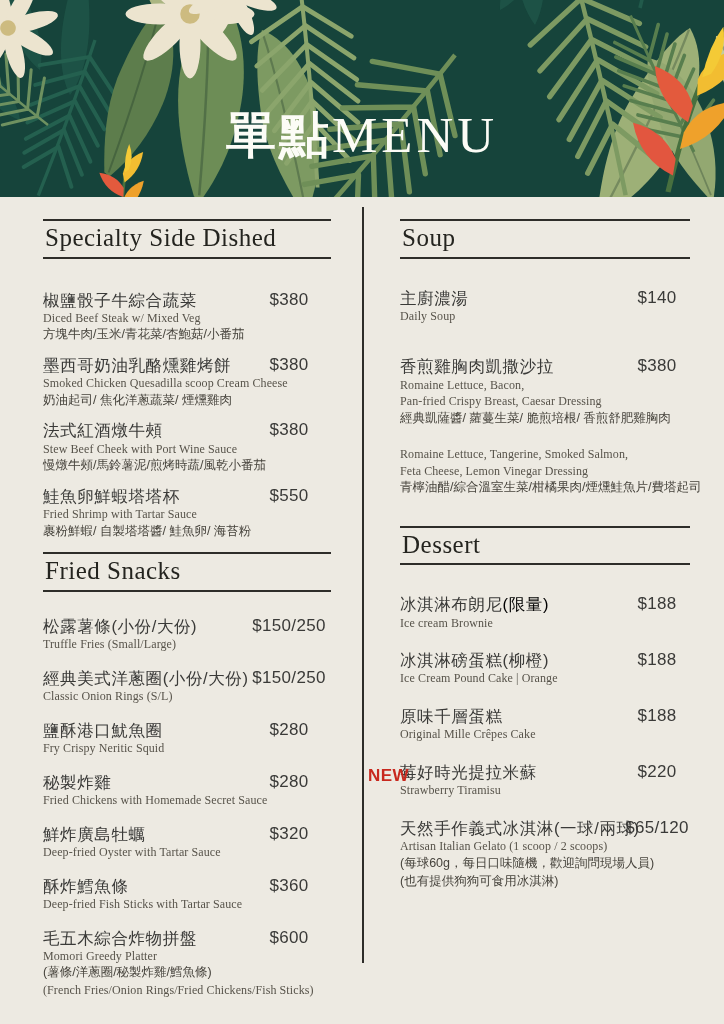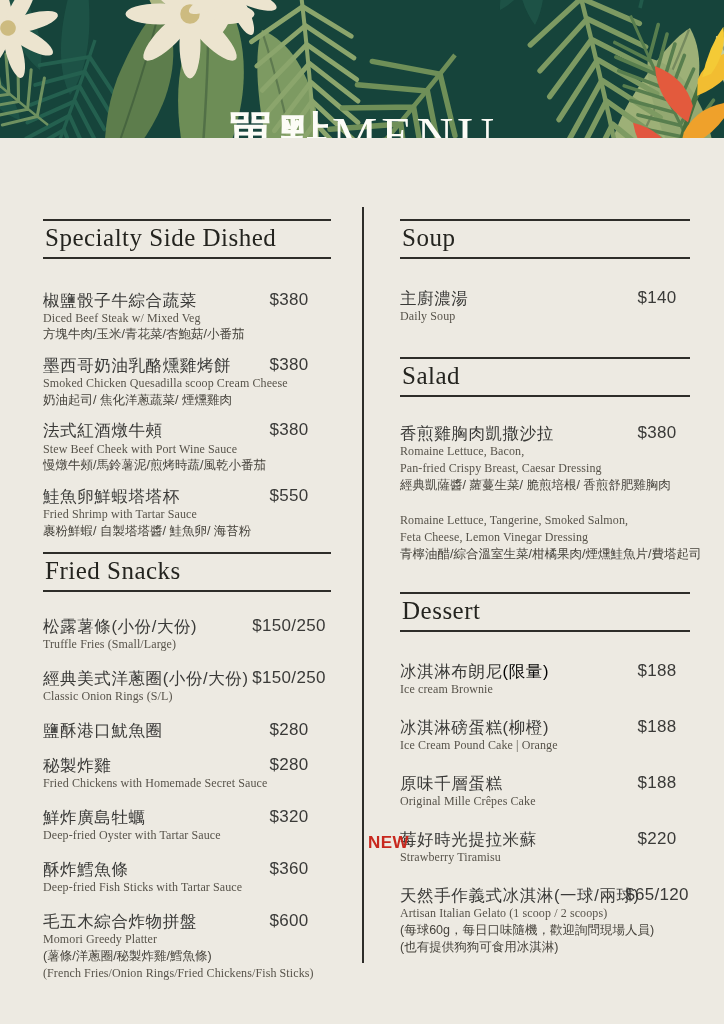--- a/index.html
+++ b/index.html
@@ -3,21 +3,21 @@
 <meta charset="utf-8">
 <style>
   html,body{margin:0;padding:0;}
   body{
     width:724px;height:1024px;position:relative;overflow:hidden;
     background:#edeae2;
     font-family:"Liberation Sans", sans-serif;
     color:#3a3a38;
   }
   
-  .banner{position:absolute;left:0;top:0;width:724px;height:138px;background:#16443b;overflow:hidden;}
+  .banner{position:absolute;left:0;top:0;width:724px;height:197px;background:#16443b;overflow:hidden;}
   .banner svg{position:absolute;left:0;top:0;}
   .title{position:absolute;left:0;right:0;top:102px;text-align:center;white-space:nowrap;}
   .title-zh{font-family:"Liberation Serif", serif;font-size:50px;font-weight:700;color:#fcfcf6;letter-spacing:3px;vertical-align:baseline;}
   .title-en{font-family:"Liberation Serif", serif;font-size:51px;font-weight:400;color:#fcfcf6;letter-spacing:4px;vertical-align:baseline;}
   
   .col{position:absolute;top:219px;}
   .col-left{left:43px;width:288px;}
   .col-right{left:400px;width:290px;}
   .divider{position:absolute;left:362px;top:207px;width:2px;height:756px;background:#2e2d29;}
   
@@ -225,20 +225,23 @@
   </div>
 
   <div class="item">
 
     <div class="item-top">
       <div class="name-wrap">
         <div class="item-name"><span class="item-name-text">鹽酥港口魷魚圈</span><span class="item-name-red"></span></div>
       </div>
       <div class="price">$280</div>
     </div>
+    <div class="lines">
+            <div class="line-en">Fry Crispy Neritic Squid</div>
+          </div>
   </div>
 
   <div class="item">
 
     <div class="item-top">
       <div class="name-wrap">
         <div class="item-name"><span class="item-name-text">秘製炸雞</span><span class="item-name-red"></span></div>
       </div>
       <div class="price">$280</div>
     </div>
@@ -303,21 +306,20 @@
       <div class="price">$140</div>
     </div>
     <div class="lines">
             <div class="line-en">Daily Soup</div>
           </div>
   </div>
 </div>
   </div>
 
   <div class="sec sec-salad">
-    <div class="sec-heading">Salad</div>
     <div class="items">
   <div class="item">
 
     <div class="item-top">
       <div class="name-wrap">
         <div class="item-name"><span class="item-name-text">香煎雞胸肉凱撒沙拉</span><span class="item-name-red"></span></div>
       </div>
       <div class="price">$380</div>
     </div>
     <div class="lines">

